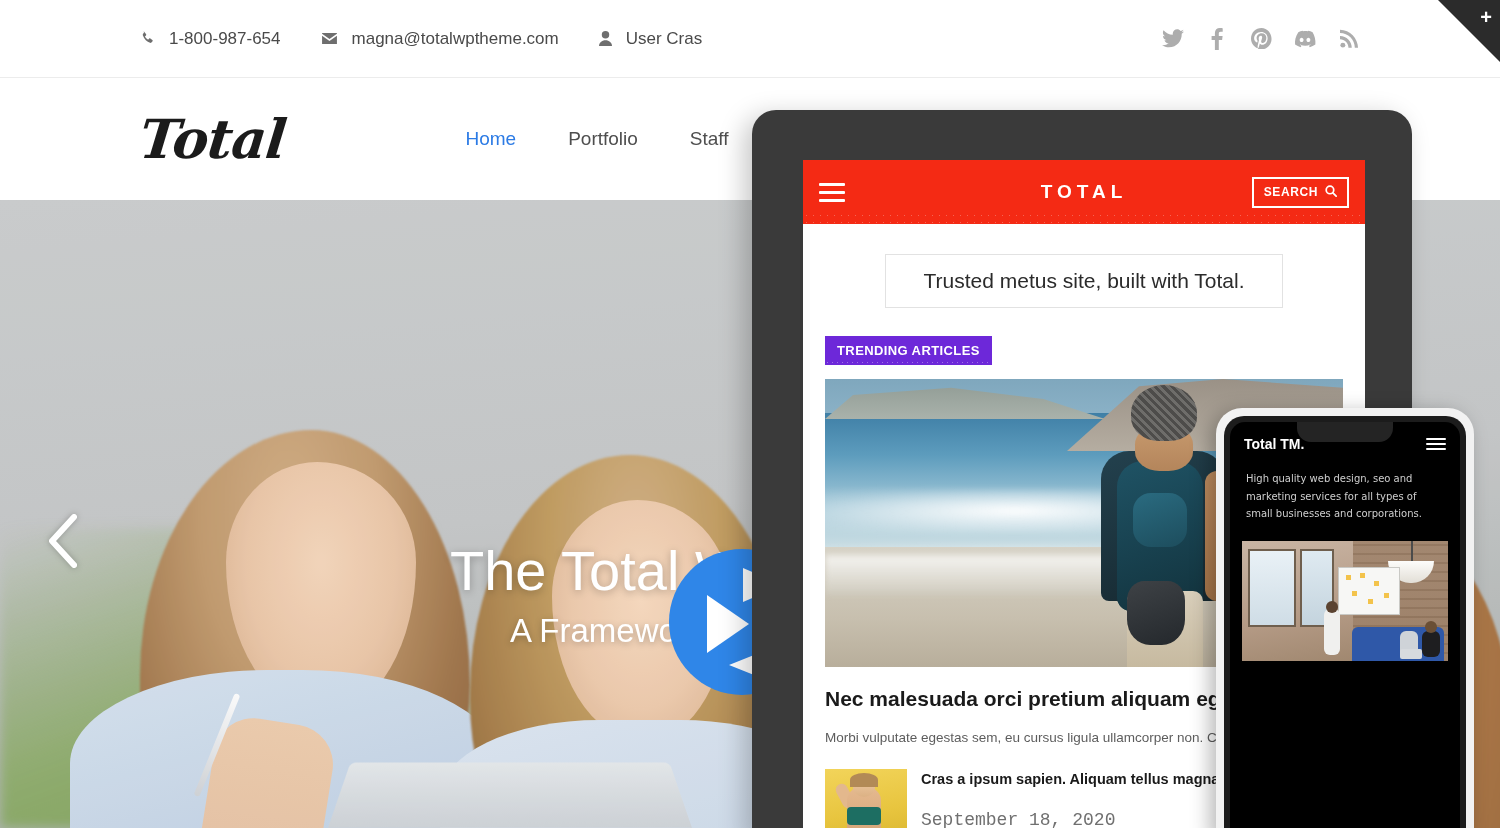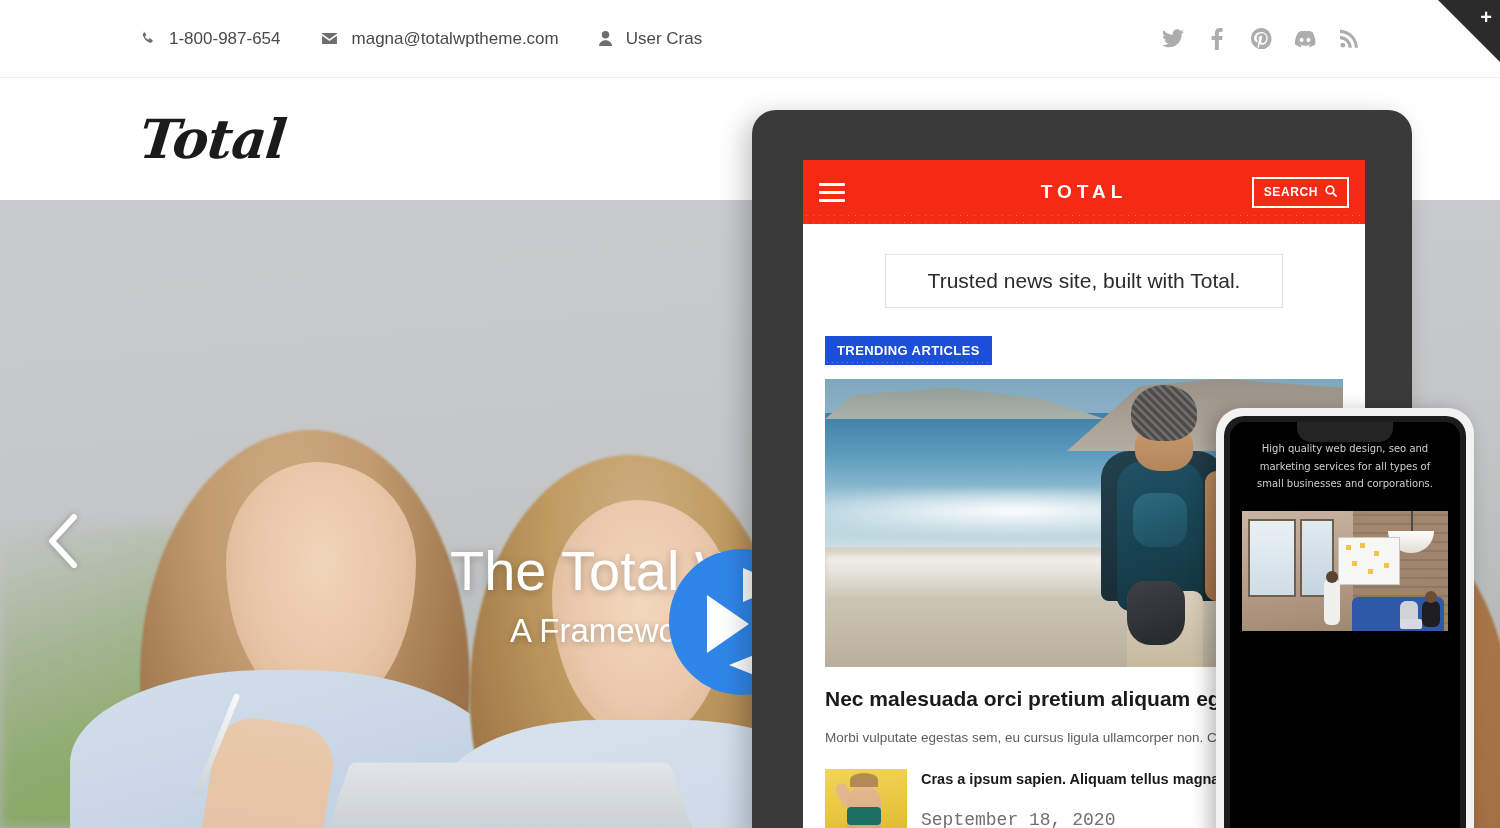--- a/index.html
+++ b/index.html
@@ -202,21 +202,21 @@
     font-size: 12px; font-weight: 700; letter-spacing: .6px; padding: 6px 10px;
     display: flex; align-items: center; gap: 7px; cursor: pointer; z-index: 2;
     font-family: "Liberation Sans", sans-serif;
   }
   .t-body { padding: 22px 22px 0 22px; }
   .t-tagline {
     border: 1px solid #e2e2e2; padding: 14px 10px; text-align: center;
     font-size: 21px; color: #2b2b2b; margin: 8px 60px 0 60px;
   }
   .t-badge {
-    display: inline-block; background: #1d4ed8; color: #fff;
+    display: inline-block; background: #6d28d9; color: #fff;
     font-size: 13px; font-weight: 700; letter-spacing: .4px; padding: 7px 12px;
     margin-top: 28px; position: relative;
   }
   .t-badge::after {
     content:""; position:absolute; left:0; right:0; bottom:0; height:5px;
     background-image: radial-gradient(rgba(255,255,255,.35) 0.5px, transparent 0.6px);
     background-size: 5px 5px;
   }
   .t-featured {
     position: relative; margin-top: 14px; width: 518px; height: 288px; overflow: hidden;
@@ -299,21 +299,21 @@
   }
   .ph-top { display: flex; align-items: center; justify-content: space-between; padding: 14px 14px 0 14px; }
   .ph-logo { color: #fff; font-size: 14px; font-weight: 700; }
   .ph-burger { width: 20px; display: flex; flex-direction: column; gap: 3px; }
   .ph-burger span { display: block; height: 2px; background: #fff; border-radius: 1px; }
   .ph-h1 {
     margin: 48px 18px 0 18px; color: #ffffff; font-size: 23px; font-weight: 400;
     text-align: center; line-height: 1.26;
   }
   .ph-p {
-    margin: 18px 16px 0 16px; color: #cfcfcf; font-size: 10px; text-align: center; line-height: 1.75;
+    margin: 18px 16px 0 16px; color: #cfcfcf; font-size: 10px; line-height: 1.75;
     font-family: "DejaVu Sans", sans-serif;
   }
   .ph-img {
     margin: 18px 12px 0 12px; height: 120px; position: relative; overflow: hidden;
     background: linear-gradient(170deg,#c9b5a4 0%, #b49a85 55%, #9a8269 100%);
   }
   .pi-brick { position:absolute; right:0; top:0; width:46%; height:100%;
     background: repeating-linear-gradient(0deg,#9d8169 0 7px,#8d7159 7px 9px); opacity:.85; }
   .pi-win { position:absolute; left:6px; top:8px; width:48px; height:78px;
     background: linear-gradient(180deg,#e9f1f6,#cfdde6); border:2px solid #6f5f4e; }
@@ -401,20 +401,26 @@
     </div>
   </div>
 
   <div class="corner-ribbon">
     <div class="tri"></div>
     <div class="plus">+</div>
   </div>
 
   <div class="mainnav">
     <div class="logo">Total</div>
+    <nav class="navlinks">
+      <a class="navlink active">Home</a>
+      <a class="navlink">Portfolio</a>
+      <a class="navlink">Staff</a>
+      <a class="navlink">Testimonials</a>
+    </nav>
   </div>
 
   <div class="hero">
     <div class="hero-photo">
       <div class="hp-bg"></div>
       <div class="hp-green"></div>
       <div class="hp-green2"></div>
       <div class="w1-hair"></div>
       <div class="w1-face"></div>
       <div class="w1-body"></div>
@@ -465,21 +471,21 @@
             <svg width="12" height="12" viewBox="0 0 14 14" fill="none" stroke="#fff" stroke-width="2">
                 <circle cx="5.8" cy="5.8" r="4.4"></circle>
                 <path d="M9.2 9.2 L13 13" stroke-linecap="round"></path>
               </svg>
           </span>
         </button>
       </div>
 
       <div class="t-body">
 
-        <div class="t-tagline">Trusted news site, built with Total.</div>
+        <div class="t-tagline">Trusted metus site, built with Total.</div>
 
         <div class="t-badge">TRENDING ARTICLES</div>
 
         <div class="t-featured">
           <div class="tf-sea"></div>
           <div class="tf-cliff2"></div>
           <div class="tf-cliff"></div>
           <div class="tf-foam1"></div>
           <div class="tf-foam2"></div>
           <div class="tf-sand"></div>
@@ -516,20 +522,28 @@
 
       </div>
     </div>
   </div>
 
   <div class="phone">
     <div class="phone-inner">
       <div class="phone-screen">
         <div class="ph-notch"></div>
 
+        <div class="ph-top">
+          <div class="ph-logo">Total TM.</div>
+          <div class="ph-burger">
+            <span></span>
+              <span></span>
+              <span></span>
+          </div>
+        </div>
 
         <div class="ph-p">High quality web design, seo and marketing services for all types of small businesses and corporations.</div>
 
         <div class="ph-img">
           <div class="pi-brick"></div>
           <div class="pi-win"></div>
           <div class="pi-win2"></div>
           <div class="pi-lampcord"></div>
           <div class="pi-lamp"></div>
           <div class="pi-board"></div>

